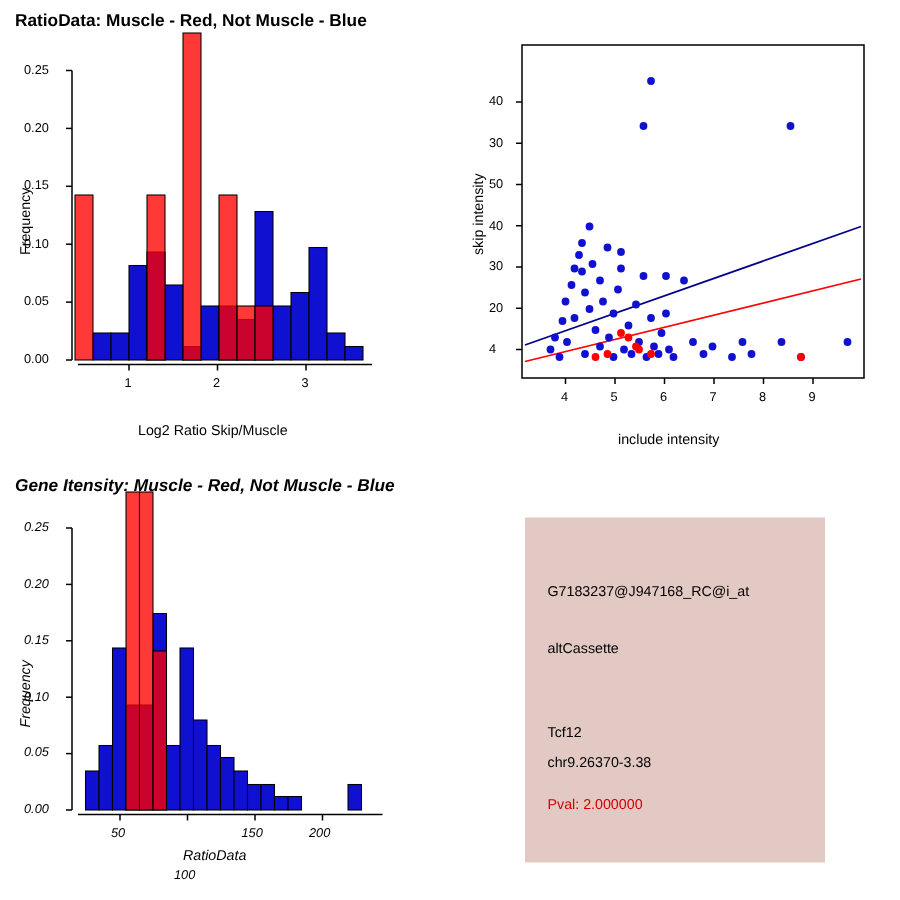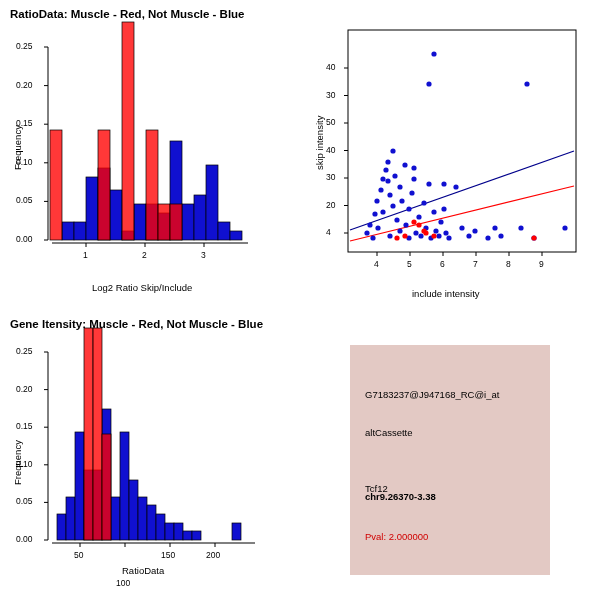--- a/index.html
+++ b/index.html
@@ -36,21 +36,21 @@
     white-space:nowrap;
   }
   .infoline.pval{color:#d00000;}
 </style>
 </head>
 <body>
 
 <div class="panel" style="left:0;top:0;width:300px;height:300px;">
   <div class="title" style="position:absolute;left:10px;top:8px;">RatioData: Muscle - Red, Not Muscle - Blue</div>
   <div class="ylabel" style="position:absolute;left:12px;top:170px;">Frequency</div>
-  <div class="axis-label" style="position:absolute;left:92px;top:282px;">Log2 Ratio Skip/Include</div>
+  <div class="axis-label" style="position:absolute;left:92px;top:282px;">Log2 Ratio Skip/Muscle</div>
   <svg style="position:absolute;left:0;top:0;" width="300" height="300">
 
     <line x1="48" y1="47" x2="48" y2="240" stroke="#000" stroke-width="1"></line>
 
     <g stroke="#000" stroke-width="1">
       <line x1="44" y1="240" x2="48" y2="240"></line>
       <line x1="44" y1="201.4" x2="48" y2="201.4"></line>
       <line x1="44" y1="162.8" x2="48" y2="162.8"></line>
       <line x1="44" y1="124.2" x2="48" y2="124.2"></line>
       <line x1="44" y1="85.6" x2="48" y2="85.6"></line>
@@ -209,21 +209,21 @@
   <div class="tick-label" style="position:absolute;left:26px;top:90px;">30</div>
   <div class="tick-label" style="position:absolute;left:26px;top:62px;">40</div>
   <div class="tick-label" style="position:absolute;left:74px;top:259px;">4</div>
   <div class="tick-label" style="position:absolute;left:107px;top:259px;">5</div>
   <div class="tick-label" style="position:absolute;left:140px;top:259px;">6</div>
   <div class="tick-label" style="position:absolute;left:173px;top:259px;">7</div>
   <div class="tick-label" style="position:absolute;left:206px;top:259px;">8</div>
   <div class="tick-label" style="position:absolute;left:239px;top:259px;">9</div>
 </div>
 
-<div class="panel" style="left:0;top:300px;width:300px;height:300px;">
+<div class="panel" style="left:0;top:300px;width:300px;height:300px;font-style:italic;">
   <div class="title" style="position:absolute;left:10px;top:18px;">Gene Itensity: Muscle - Red, Not Muscle - Blue</div>
   <div class="ylabel" style="position:absolute;left:12px;top:185px;">Frequency</div>
   <div class="axis-label" style="position:absolute;left:122px;top:265px;">RatioData</div>
   <svg style="position:absolute;left:0;top:0;" width="300" height="300">
 
     <line x1="48" y1="52" x2="48" y2="240" stroke="#000" stroke-width="1"></line>
     <g stroke="#000" stroke-width="1">
       <line x1="44" y1="240" x2="48" y2="240"></line>
       <line x1="44" y1="202.4" x2="48" y2="202.4"></line>
       <line x1="44" y1="164.8" x2="48" y2="164.8"></line>
@@ -275,15 +275,15 @@
   <div class="tick-label" style="position:absolute;left:74px;top:250px;">50</div>
   <div class="tick-label" style="position:absolute;left:116px;top:250px;margin-top:28px;">100</div>
   <div class="tick-label" style="position:absolute;left:161px;top:250px;">150</div>
   <div class="tick-label" style="position:absolute;left:206px;top:250px;">200</div>
 </div>
 
 <div class="infobox" style="left:350px;top:345px;width:200px;height:230px;">
   <div class="infoline" style="left:15px;top:44px;">G7183237@J947168_RC@i_at</div>
   <div class="infoline" style="left:15px;top:82px;">altCassette</div>
   <div class="infoline" style="left:15px;top:120px;margin-top:18px;">Tcf12</div>
-  <div class="infoline" style="left:15px;top:146px;font-weight:bold;">chr9.26370-3.38</div>
+  <div class="infoline" style="left:15px;top:158px;">chr9.26370-3.38</div>
   <div class="infoline pval" style="left:15px;top:186px;">Pval: 2.000000</div>
 </div>
 
 </body></html>

